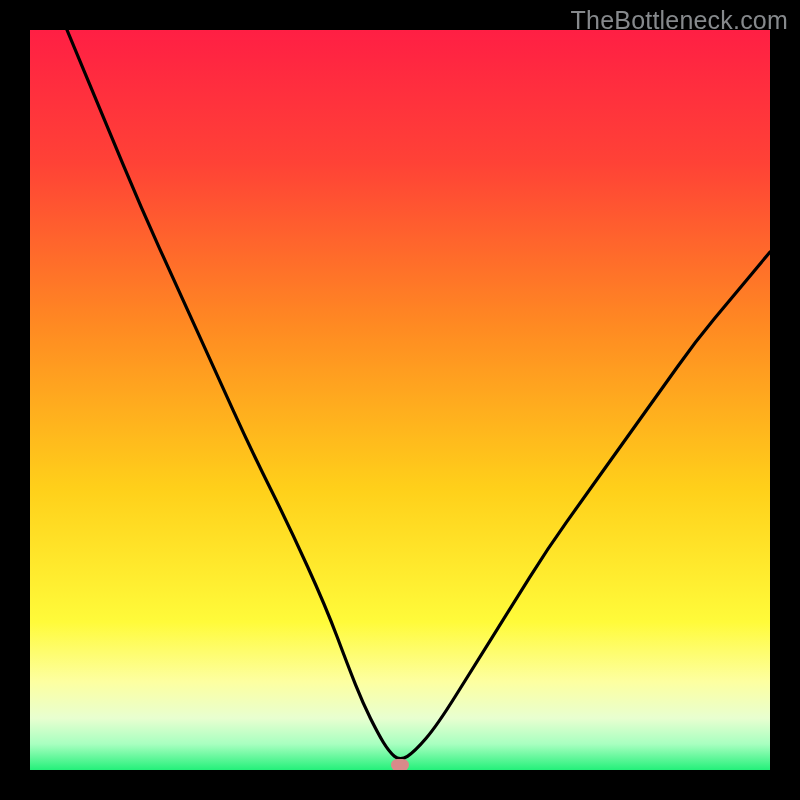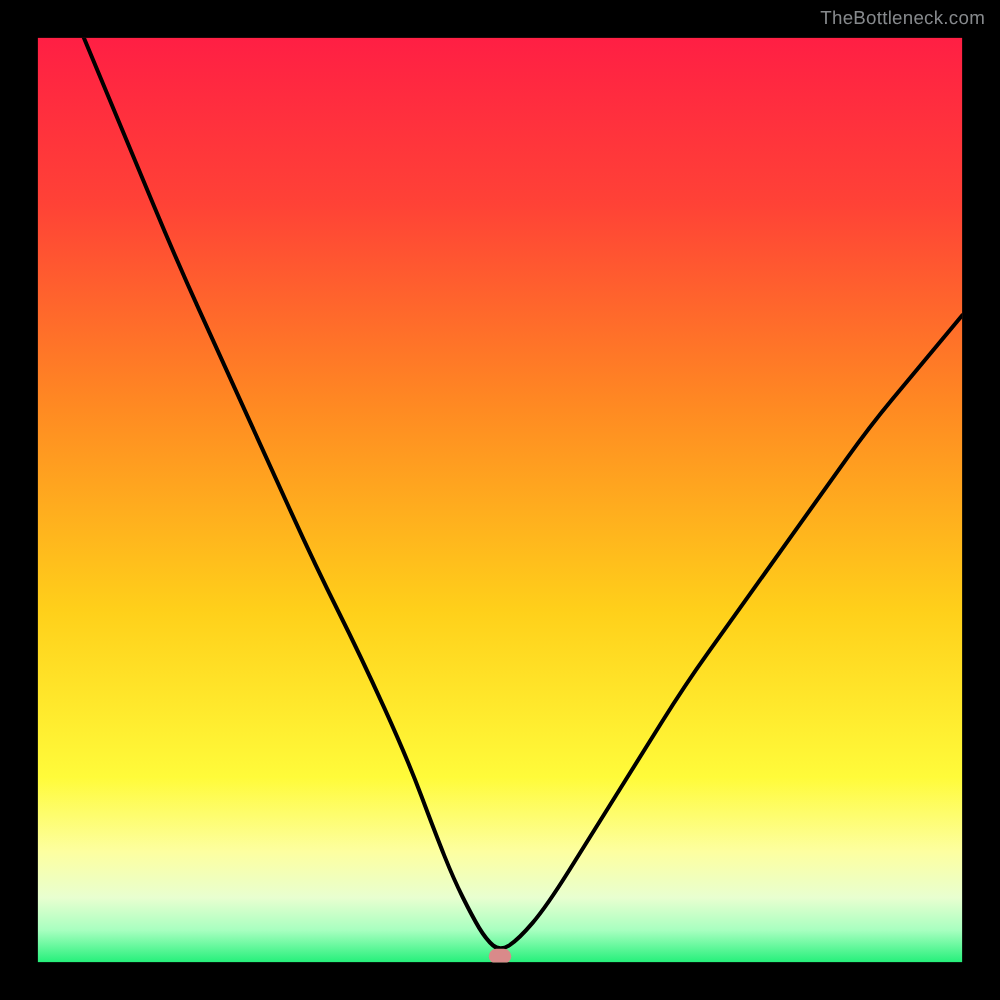--- a/index.html
+++ b/index.html
@@ -46,21 +46,21 @@
     width: 18px;
     height: 12px;
     background: #d98a8a;
     border-radius: 6px;
     transform: translate(-50%, -50%);
   }
   .watermark {
     position: absolute;
     top: 6px;
     right: 12px;
-    font-size: 15px;
+    font-size: 25px;
     font-weight: 500;
     color: #86898c;
     letter-spacing: 0.2px;
   }
 </style>
 </head>
 <body>
 
 <div class="frame">
 

